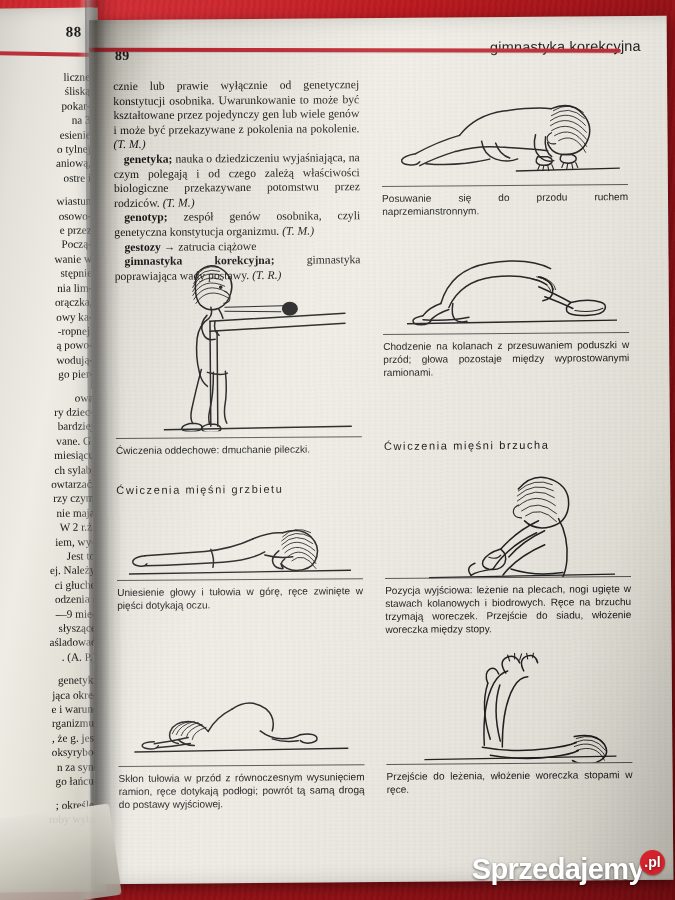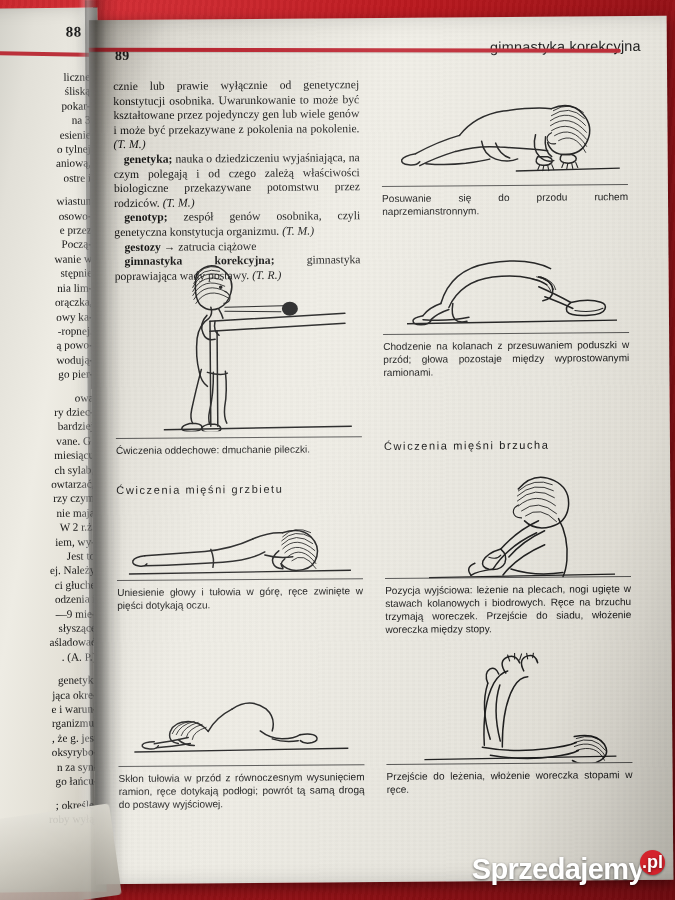--- a/index.html
+++ b/index.html
@@ -88,21 +88,21 @@
   .ln-t{fill:none;stroke:#1d1d1d;stroke-width:1.1;stroke-linecap:round;stroke-linejoin:round;}
   .hair{fill:none;stroke:#141414;stroke-width:0.85;stroke-linecap:round;}
   .grnd{fill:none;stroke:#1d1d1d;stroke-width:1.4;}
   .fill-d{fill:#1d1d1d;}
 
   
   .wm{position:absolute;right:10px;bottom:14px;display:flex;align-items:center;
     font-family:"Liberation Sans", sans-serif;font-weight:700;font-size:29px;color:#ffffff;
     letter-spacing:-0.6px;text-shadow:0 1px 3px rgba(0,0,0,.55);}
   .wm .dotpl{display:inline-block;width:25px;height:25px;border-radius:50%;
-    background:#d4232c;color:#fff;font-size:18px;line-height:25px;text-align:center;
+    background:#d4232c;color:#fff;font-size:14px;line-height:25px;text-align:center;
     margin-left:-4px;margin-top:-14px;letter-spacing:0;box-shadow:0 1px 2px rgba(0,0,0,.4);}
   .book-edge{position:absolute;left:-14px;top:812px;width:130px;height:92px;
     background:linear-gradient(170deg,#e7e5dd 0%,#cfccc2 40%,#a29e94 100%);
     transform:rotate(-8deg);filter:blur(.4px);opacity:.9;border-radius:4px;}
 </style>
 </head>
 <body>
 
 <div id="scene">
   <div class="cloth"></div>

